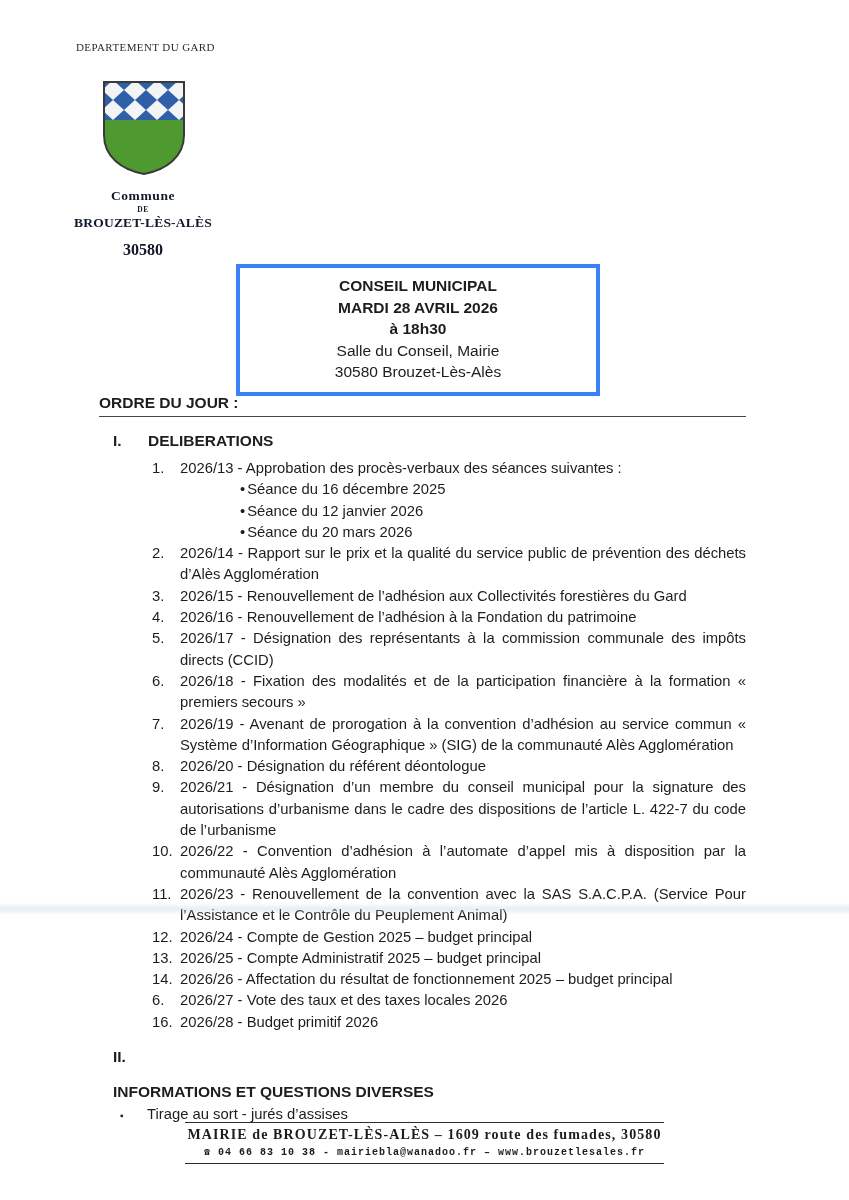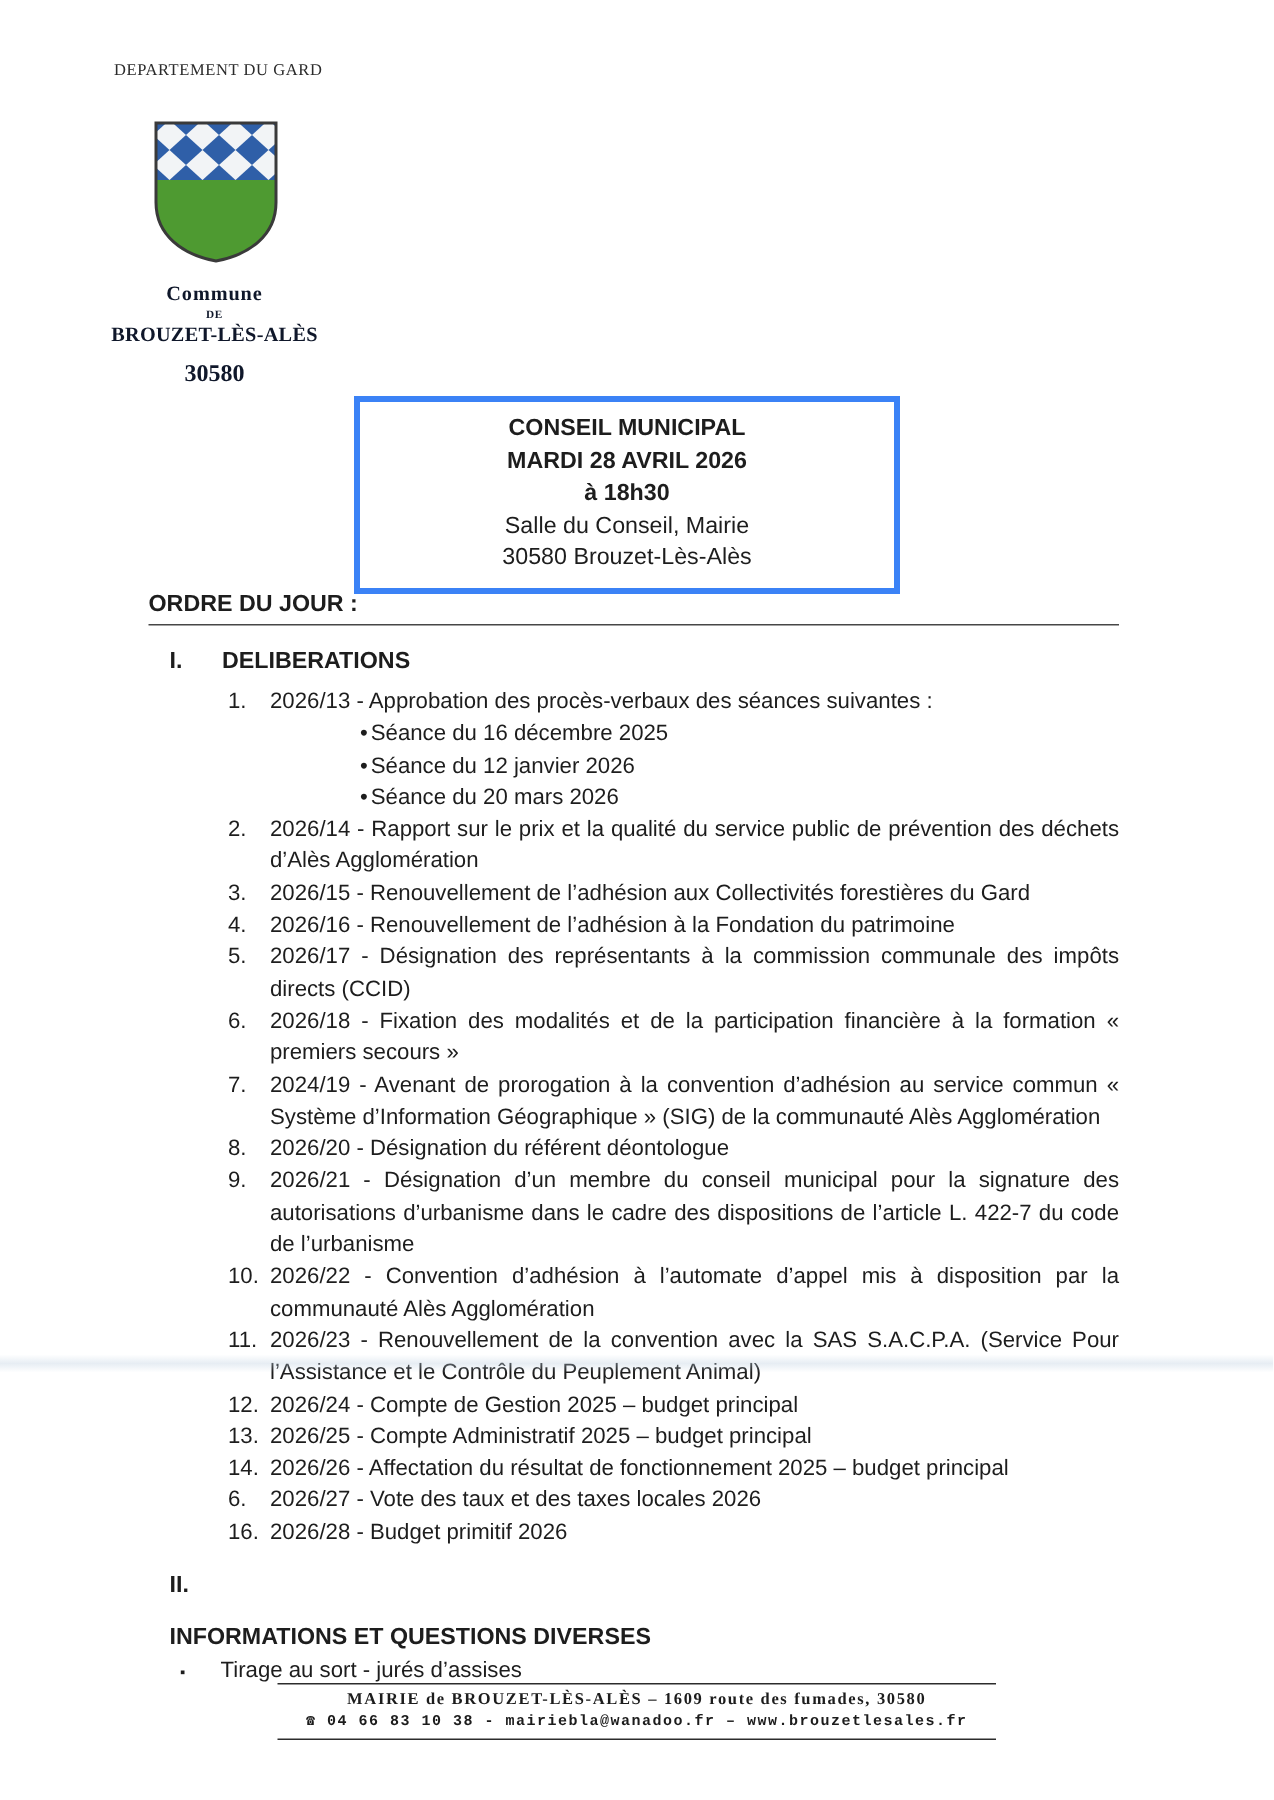--- a/index.html
+++ b/index.html
@@ -74,21 +74,21 @@
   
   .footer {
     position:absolute; left:185px; top:1122px; width:479px;
     text-align:center;
     border-top:1.5px solid #2c2c2c;
     border-bottom:1.5px solid #2c2c2c;
     padding:4px 2px 5px;
     font-family:"Liberation Serif", serif;
     color:#1c1c1c;
   }
-  .footer-line1 { font-weight:bold; font-size:11px; letter-spacing:1.1px; }
+  .footer-line1 { font-weight:bold; font-size:14px; letter-spacing:1.1px; }
   .footer-line2 { font-weight:bold; font-size:10px; letter-spacing:1px; margin-top:3px;font-family:Liberation Mono, monospace; }
 </style>
 </head>
 <body>
 
 <div class="page">
 
   <div class="dept">DEPARTEMENT DU GARD</div>
 
   <div class="crest">
@@ -171,21 +171,21 @@
         </div>
         <div class="agenda-item">
           <span class="item-num">6.</span>
           <div class="item-body">
             <div class="item-text">2026/18 - Fixation des modalités et de la participation financière à la formation « premiers secours »</div>
           </div>
         </div>
         <div class="agenda-item">
           <span class="item-num">7.</span>
           <div class="item-body">
-            <div class="item-text">2024/19 - Avenant de prorogation à la convention d’adhésion au service commun « Système d’Information Géographique » (SIG) de la communauté Alès Agglomération</div>
+            <div class="item-text">2026/19 - Avenant de prorogation à la convention d’adhésion au service commun « Système d’Information Géographique » (SIG) de la communauté Alès Agglomération</div>
           </div>
         </div>
         <div class="agenda-item">
           <span class="item-num">8.</span>
           <div class="item-body">
             <div class="item-text">2026/20 - Désignation du référent déontologue</div>
           </div>
         </div>
         <div class="agenda-item">
           <span class="item-num">9.</span>

